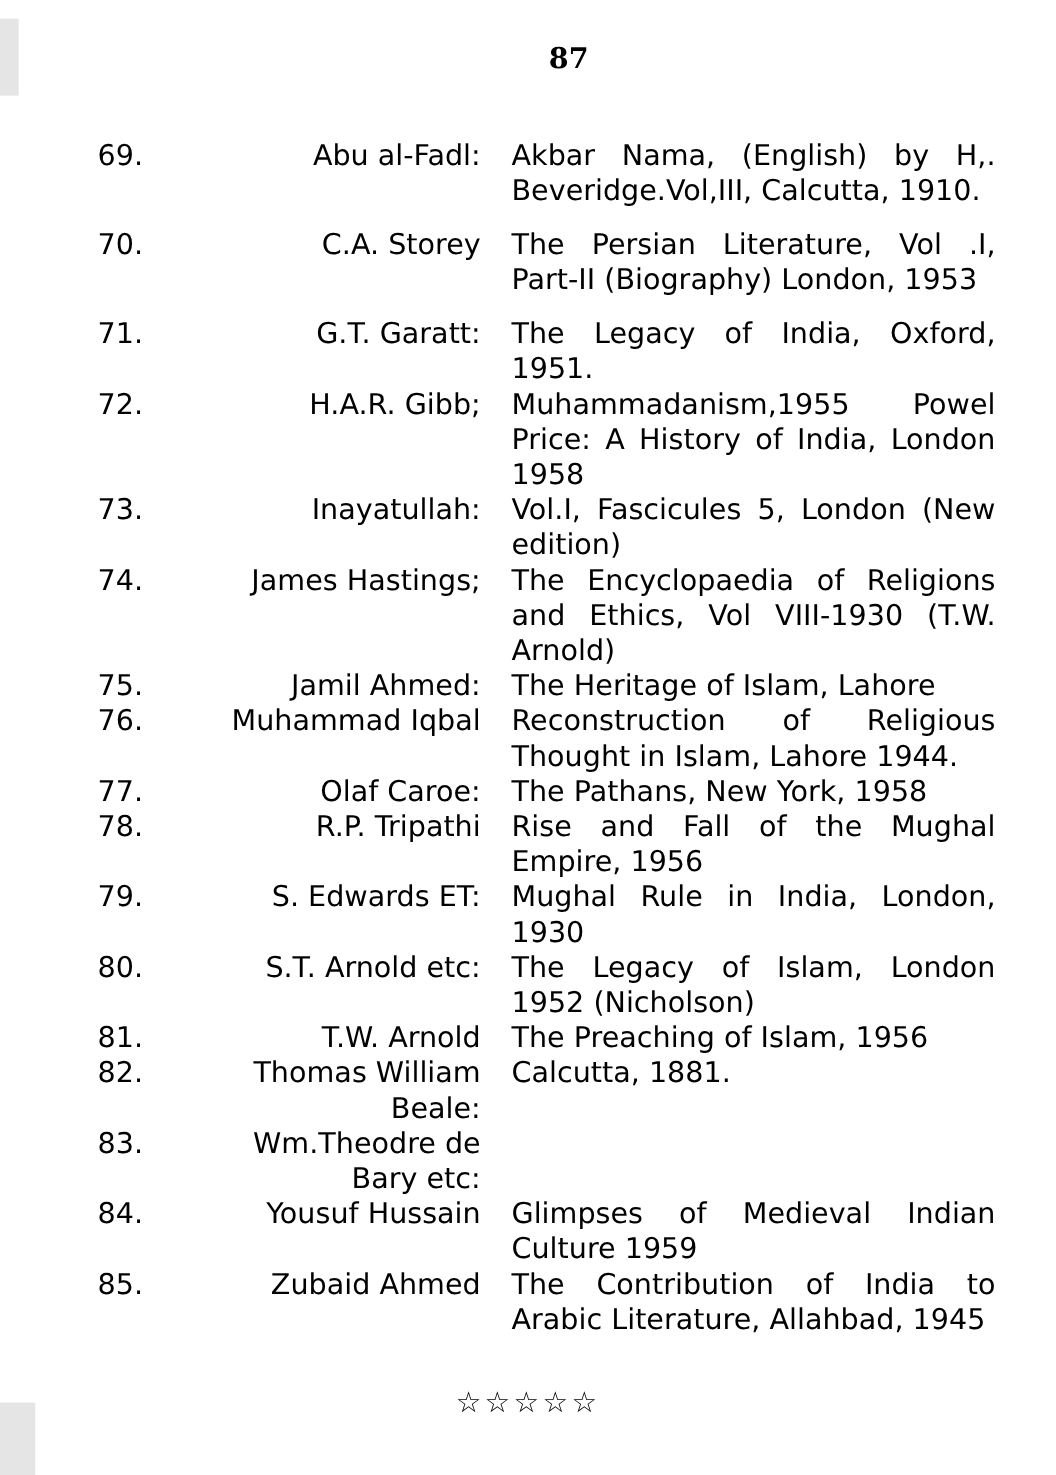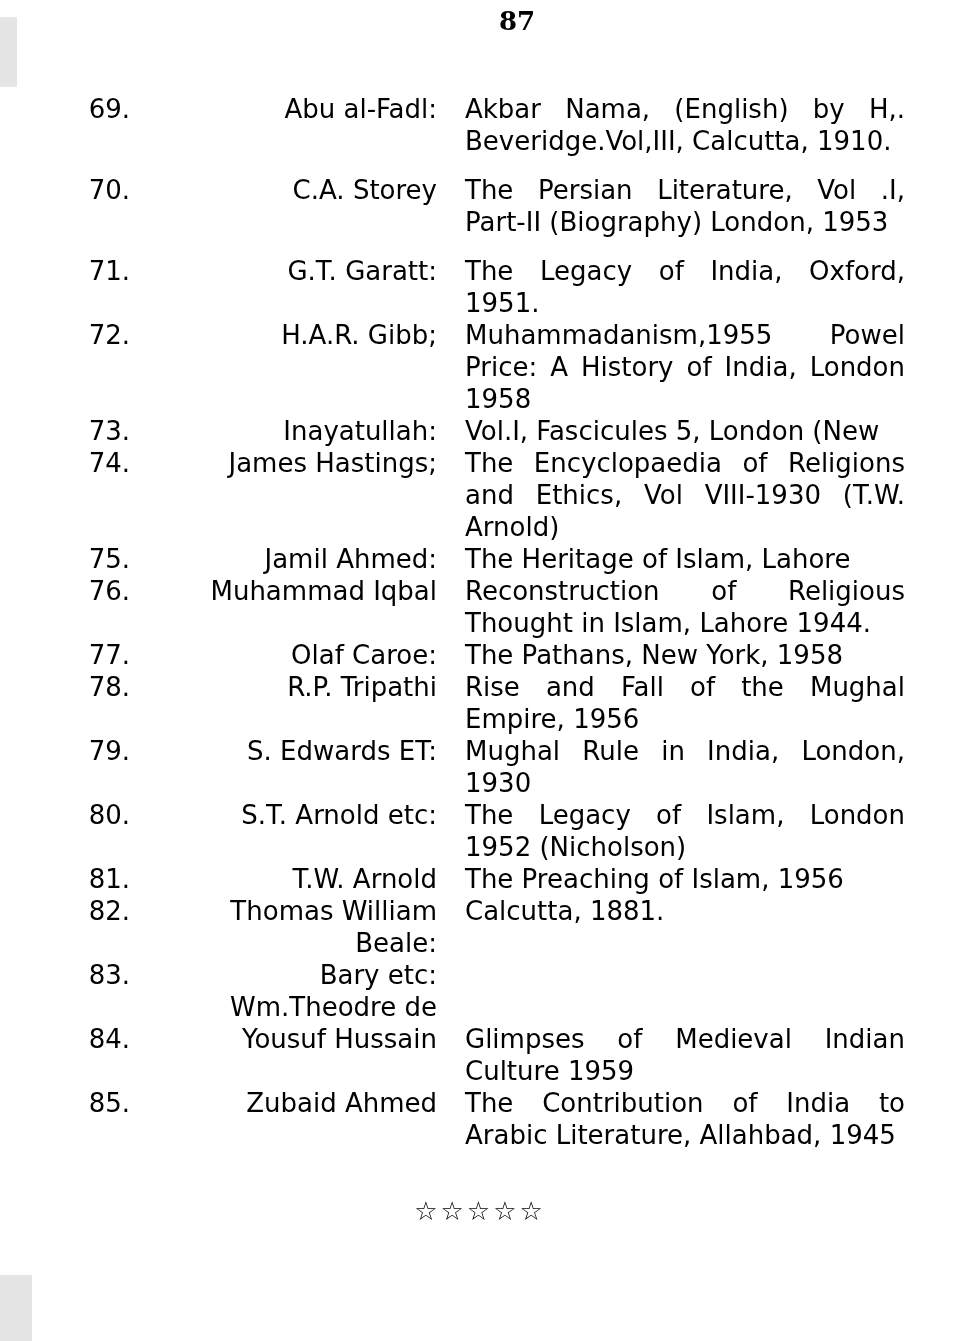--- a/index.html
+++ b/index.html
@@ -10,21 +10,21 @@
     font-family: "DejaVu Sans", sans-serif;
     position: relative;
     overflow: hidden;
   }
   .scan-artifact { position: absolute; background: #e5e5e5; }
   .scan-artifact.top { left: 0; top: 17px; width: 17px; height: 70px; }
   .scan-artifact.bottom { left: 0; top: 1275px; width: 32px; height: 66px; }
 
   .page-number {
     padding-left: 74px;
-    margin-top: 4px;
+    margin-top: 37px;
     text-align: center;
     font-family: "DejaVu Serif", serif;
     font-weight: bold;
     font-size: 26px;
     line-height: 34px;
   }
 
   .entries {
     margin-top: 55px;
     padding-left: 57px;
@@ -106,20 +106,21 @@
     </div>
   </div>
 
   <div class="entry">
     <div class="num">73.</div>
     <div class="author">
       <div class="line">Inayatullah:</div>
     </div>
     <div class="work">
       <div class="line">Vol.I, Fascicules 5, London (New</div>
+      <div class="line">edition)</div>
     </div>
   </div>
 
   <div class="entry">
     <div class="num">74.</div>
     <div class="author">
       <div class="line">James Hastings;</div>
     </div>
     <div class="work">
       <div class="line">The Encyclopaedia of Religions</div>
@@ -209,22 +210,22 @@
       <div class="line">Beale:</div>
     </div>
     <div class="work">
       <div class="line">Calcutta, 1881.</div>
     </div>
   </div>
 
   <div class="entry">
     <div class="num">83.</div>
     <div class="author">
+      <div class="line">Wm.Theodre de</div>
       <div class="line">Bary etc:</div>
-      <div class="line">Wm.Theodre de</div>
     </div>
   </div>
 
   <div class="entry">
     <div class="num">84.</div>
     <div class="author">
       <div class="line">Yousuf Hussain</div>
     </div>
     <div class="work">
       <div class="line">Glimpses of Medieval Indian</div>

